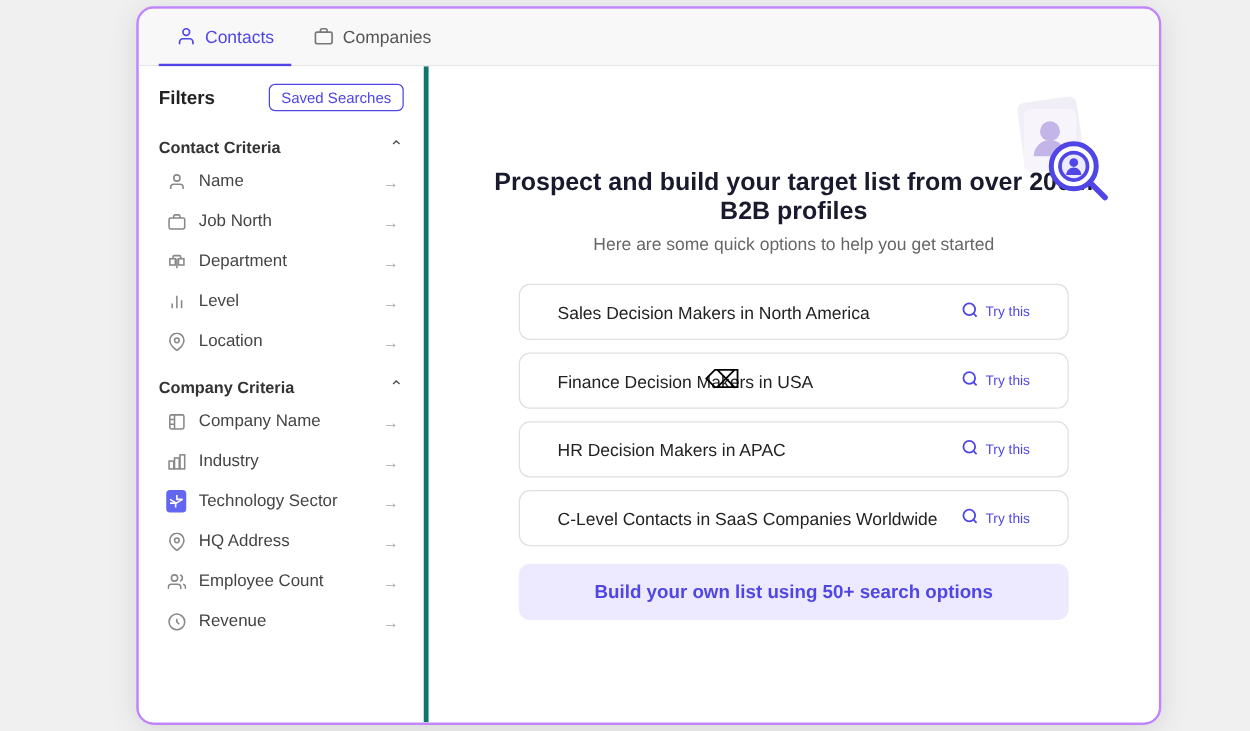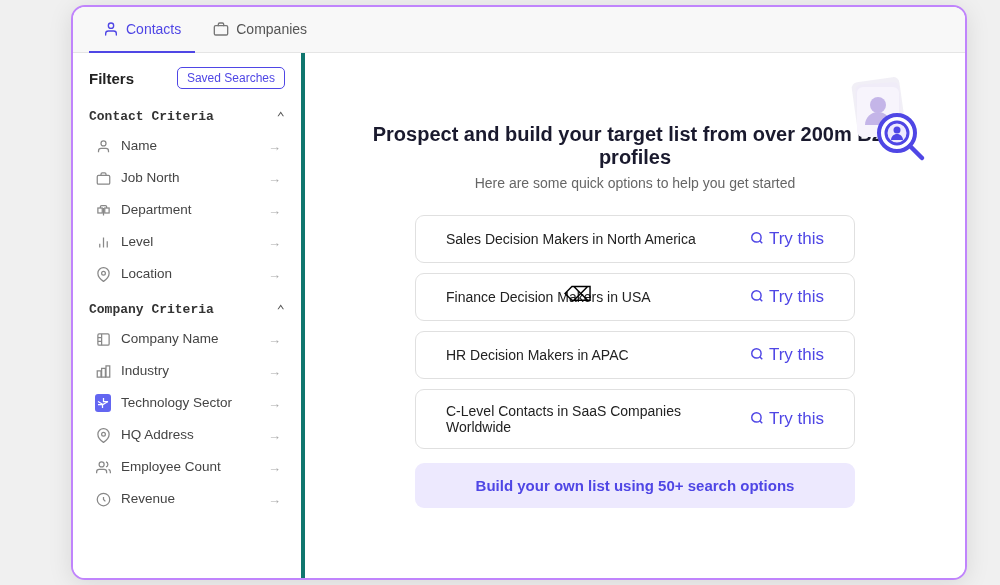--- a/index.html
+++ b/index.html
@@ -5,21 +5,21 @@
     * { box-sizing: border-box; margin: 0; padding: 0; }
     body {
       font-family: -apple-system, BlinkMacSystemFont, 'Segoe UI', sans-serif;
       background: #f0f0f0;
       display: flex;
       align-items: center;
       justify-content: center;
       min-height: 100vh;
     }
     .app-window {
-      width: 896px;
+      width: 820px;
       height: 575px;
       background: #fff;
       border-radius: 14px;
       border: 2px solid #c084fc;
       overflow: hidden;
       display: flex;
       flex-direction: column;
       box-shadow: 0 4px 24px rgba(0,0,0,0.10);
       margin-left: 38px;
     }
@@ -90,25 +90,24 @@
       font-weight: 500;
       color: #4f46e5;
       border: 1.5px solid #4f46e5;
       border-radius: 5px;
       padding: 3px 9px;
       background: transparent;
       cursor: pointer;
     }
     .section-header {
       display: flex;
-      align-items: flex-start;
+      align-items: flex-end;
       justify-content: space-between;
       padding: 8px 16px 4px 16px;
       margin-top: 4px;
-      font-family: Liberation Mono, monospace;
     }
     .section-title {
       font-size: 13px;
       font-weight: 700;
       color: #333;
     }
     .chevron-icon {
       color: #555;
       font-size: 14px;
     }
@@ -206,21 +205,21 @@
       transition: border-color 0.15s;
     }
     .option-card-label {
       font-size: 14px;
       color: #222;
     }
     .option-card-action {
       display: flex;
       align-items: center;
       gap: 5px;
-      font-size: 17px;
+      font-size: 11px;
       color: #4f46e5;
       font-weight: 500;
     }
     .search-icon-small {
       font-size: 14px;
       color: #4f46e5;
     }
     .build-btn {
       margin-top: 14px;
       width: 100%;

